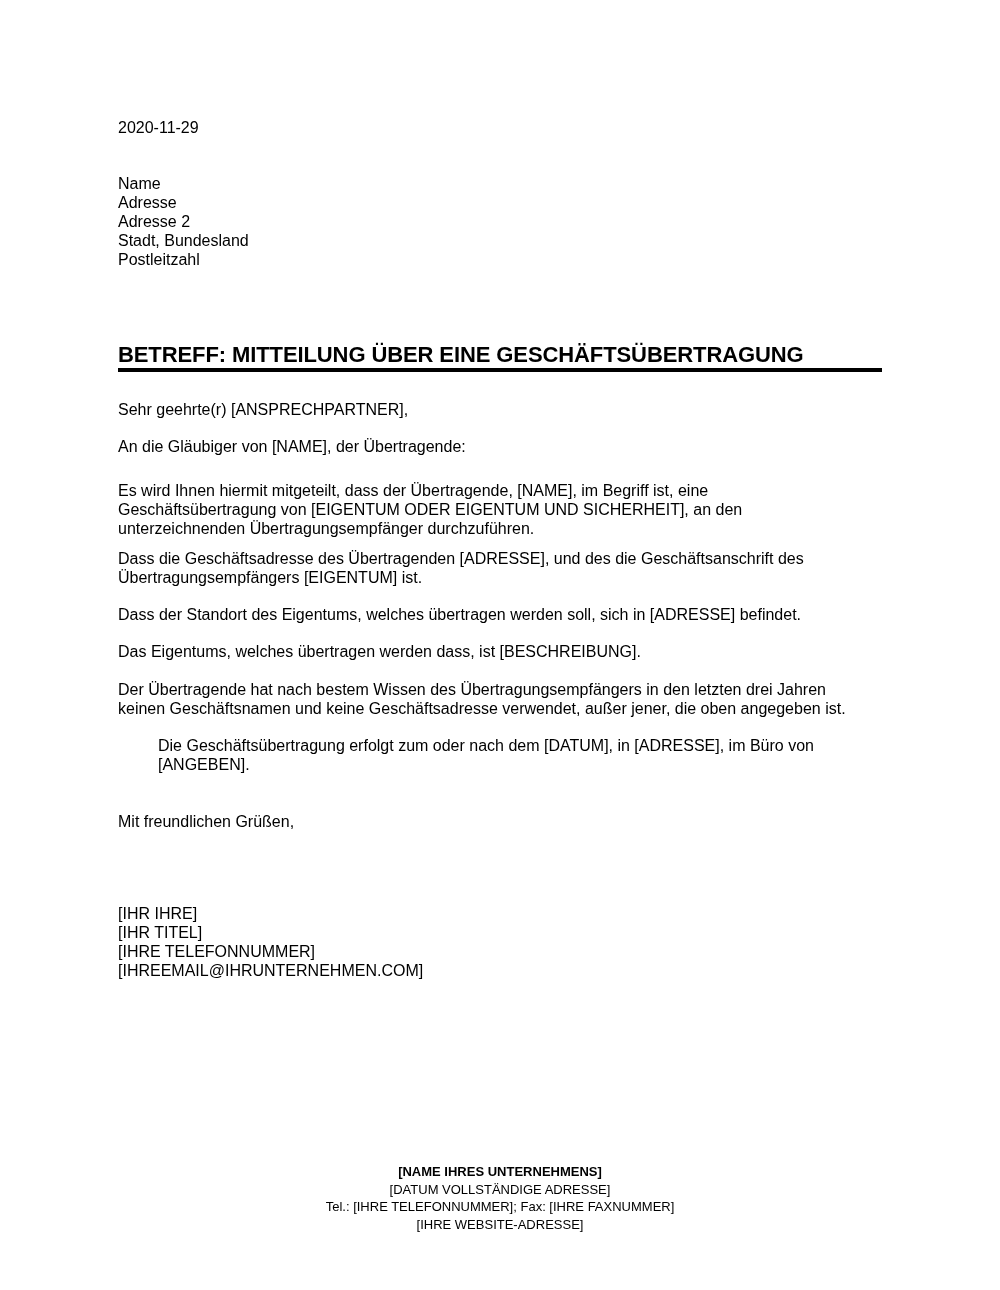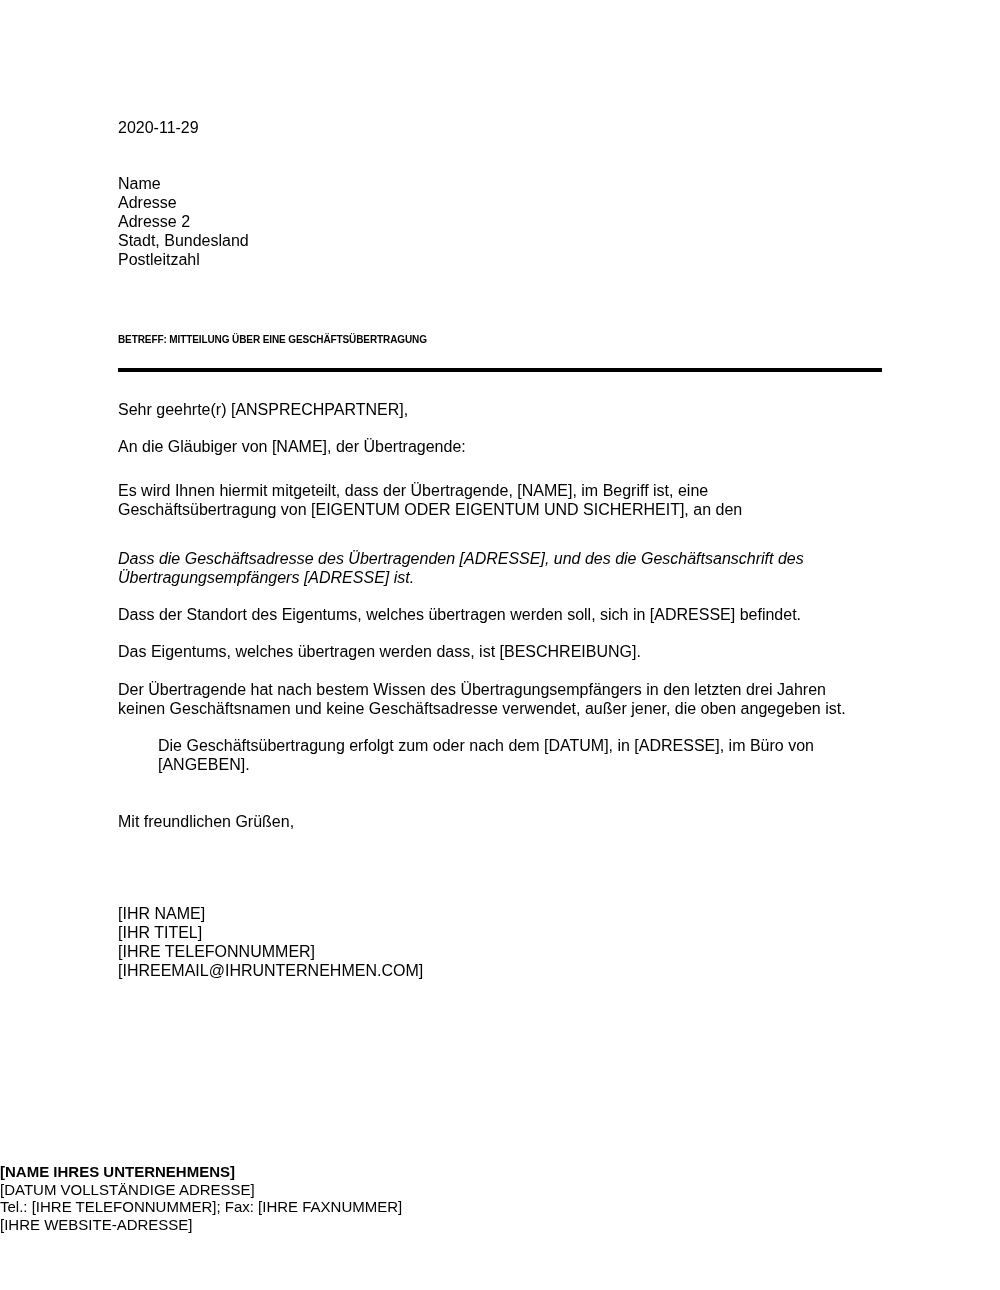--- a/index.html
+++ b/index.html
@@ -2,35 +2,35 @@
 <html><head>
   <meta charset="utf-8">
   <style>
     html, body { margin: 0; padding: 0; background: #ffffff; }
     body { width: 1000px; height: 1290px; position: relative; overflow: hidden;
            font-family: "Liberation Sans", sans-serif; color: #000; font-size: 16px; }
     .abs { position: absolute; left: 118px; }
     .line { line-height: 19px; white-space: nowrap; }
     .date { top: 118px; }
     .addr { top: 174px; }
-    .subject { top: 334px; font-weight: bold; font-size: 10px; letter-spacing: -0.1px; white-space: nowrap; }
+    .subject { top: 342px; font-weight: bold; font-size: 22px; letter-spacing: -0.1px; white-space: nowrap; }
     .rule { position: absolute; left: 118px; top: 368px; width: 764px; height: 4px; background: #000; }
     .para { width: 770px; line-height: 19px; }
     .p-salutation { top: 400px; }
     .p-intro { top: 437px; }
     .p1 { top: 474px; margin-top: 7px; }
-    .p2 { top: 549px; font-style: italic; }
+    .p2 { top: 549px; }
     .p3 { top: 605px; }
     .p4 { top: 642px; }
     .p5 { top: 680px; }
     .p6 { top: 736px; margin-left: 40px; }
     .closing { top: 812px; }
     .sig { top: 904px; }
-    .footer { position: absolute; left: 0; width: 1000px; top: 1163px; text-align: left;
-              font-size: 15px; line-height: 17.5px; }
+    .footer { position: absolute; left: 0; width: 1000px; top: 1163px; text-align: center;
+              font-size: 13px; line-height: 17.5px; }
     .footer .company { font-weight: bold; }
   </style>
 </head>
 <body>
 
 <div>
 
   <div class="abs line date">2020-11-29</div>
 
   <div class="abs addr">
@@ -43,25 +43,26 @@
 
   <div class="abs subject">BETREFF:  MITTEILUNG ÜBER EINE GESCHÄFTSÜBERTRAGUNG</div>
   <div class="rule"></div>
 
   <div class="abs para p-salutation">Sehr geehrte(r) [ANSPRECHPARTNER],</div>
   <div class="abs para p-intro">An die Gläubiger von [NAME], der Übertragende:</div>
 
   <div class="abs para p1">
     <div class="line">Es wird Ihnen hiermit mitgeteilt, dass der Übertragende, [NAME], im Begriff ist, eine</div>
     <div class="line">Geschäftsübertragung von [EIGENTUM ODER EIGENTUM UND SICHERHEIT], an den</div>
+    <div class="line">unterzeichnenden Übertragungsempfänger durchzuführen.</div>
   </div>
 
   <div class="abs para p2">
     <div class="line">Dass die Geschäftsadresse des Übertragenden [ADRESSE], und des die Geschäftsanschrift des</div>
-    <div class="line">Übertragungsempfängers [ADRESSE] ist.</div>
+    <div class="line">Übertragungsempfängers [EIGENTUM] ist.</div>
   </div>
 
   <div class="abs para p3">
     <div class="line">Dass der Standort des Eigentums, welches übertragen werden soll, sich in [ADRESSE] befindet.</div>
   </div>
 
   <div class="abs para p4">
     <div class="line">Das Eigentums, welches übertragen werden dass, ist [BESCHREIBUNG].</div>
   </div>
 
@@ -71,21 +72,21 @@
   </div>
 
   <div class="abs para p6">
     <div class="line">Die Geschäftsübertragung erfolgt zum oder nach dem [DATUM], in [ADRESSE], im Büro von</div>
     <div class="line">[ANGEBEN].</div>
   </div>
 
   <div class="abs line closing">Mit freundlichen Grüßen,</div>
 
   <div class="abs sig">
-    <div class="line">[IHR NAME]</div>
+    <div class="line">[IHR IHRE]</div>
     <div class="line">[IHR TITEL]</div>
     <div class="line">[IHRE TELEFONNUMMER]</div>
     <div class="line">[IHREEMAIL@IHRUNTERNEHMEN.COM]</div>
   </div>
 
   <div class="footer">
     <div class="company">[NAME IHRES UNTERNEHMENS]</div>
     <div>[DATUM VOLLSTÄNDIGE ADRESSE]</div>
     <div>Tel.: [IHRE TELEFONNUMMER]; Fax: [IHRE FAXNUMMER]</div>
     <div>[IHRE WEBSITE-ADRESSE]</div>

